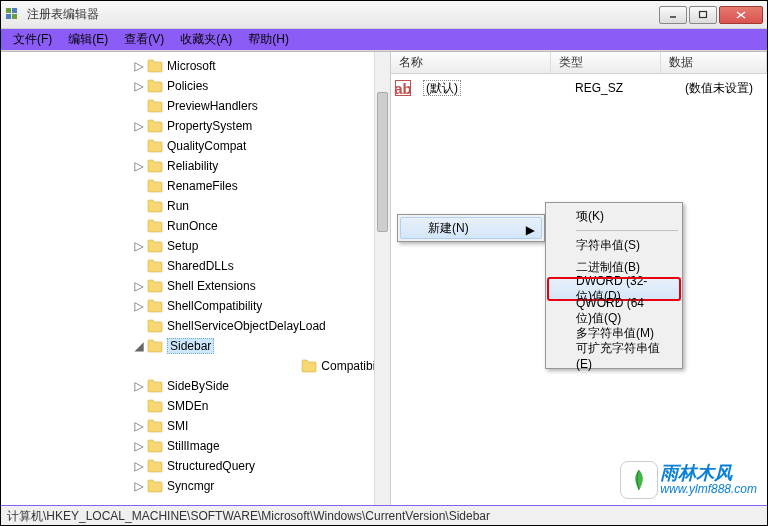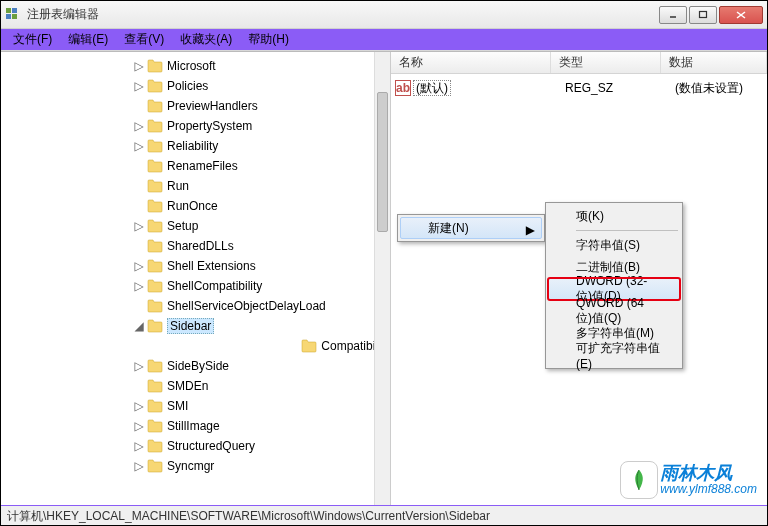--- a/index.html
+++ b/index.html
@@ -29,21 +29,21 @@
 .indent-1 { padding-left: 146px; justify-content: flex-end; }
 
 .list-pane { flex: 1; background: #fff; position: relative; }
 .list-header { display: flex; height: 22px; background: linear-gradient(to bottom, #fdfdfd, #ececec); border-bottom: 1px solid #d4d4d4; }
 .list-header .col { padding: 2px 8px; border-right: 1px solid #ddd; color: #333; cursor: default; }
 .col-name { width: 160px; }
 .col-type { width: 110px; }
 .col-data { flex: 1; }
 .list-body { padding: 4px 0; }
 .list-row { display: flex; align-items: center; height: 20px; padding-left: 4px; }
-.list-row .val-icon { width: 16px; height: 16px; margin-right: 2px; border: 1px solid #c0504d; background: #fff; display: flex; align-items: center; justify-content: center; font-size: 12px; color: #c0504d; font-weight: bold; }
+.list-row .val-icon { width: 16px; height: 16px; margin-right: 12px; border: 1px solid #c0504d; background: #fff; display: flex; align-items: center; justify-content: center; font-size: 15px; color: #c0504d; font-weight: bold; }
 .list-row .cell-name { width: 152px; }
 .list-row .cell-name .dotted { border: 1px dotted #888; padding: 0 2px; }
 .list-row .cell-type { width: 110px; }
 .list-row .cell-data { flex: 1; }
 
 .context-menu { position: absolute; background: #f0f0f0; border: 1px solid #979797; box-shadow: 2px 2px 4px rgba(0,0,0,0.3); padding: 2px; }
 .context-menu.parent { left: 6px; top: 162px; width: 148px; }
 .context-menu .cm-item { height: 22px; display: flex; align-items: center; padding: 0 20px 0 28px; cursor: default; position: relative; }
 .context-menu .cm-item.hover { background: linear-gradient(to bottom, #e8f0fa, #d4e6f8); border: 1px solid #aecff7; border-radius: 2px; padding: 0 19px 0 27px; }
 .context-menu .cm-item .arrow { position: absolute; right: 6px; top: 5px; }
@@ -132,20 +132,27 @@
           <span class="label">PreviewHandlers</span>
         </div>
         <div class="tree-row indent-0">
           <span class="expander">▷</span>
           <svg class="folder-icon" viewBox="0 0 16 14">
             <path class="folder-svg" d="M1 3 L1 12 Q1 13 2 13 L14 13 Q15 13 15 12 L15 4 Q15 3 14 3 L7 3 L6 1 L2 1 Q1 1 1 2 Z"></path>
           </svg>
           <span class="label">PropertySystem</span>
         </div>
         <div class="tree-row indent-0">
+          <span class="expander hidden">▷</span>
+          <svg class="folder-icon" viewBox="0 0 16 14">
+            <path class="folder-svg" d="M1 3 L1 12 Q1 13 2 13 L14 13 Q15 13 15 12 L15 4 Q15 3 14 3 L7 3 L6 1 L2 1 Q1 1 1 2 Z"></path>
+          </svg>
+          <span class="label">QualityCompat</span>
+        </div>
+        <div class="tree-row indent-0">
           <span class="expander">▷</span>
           <svg class="folder-icon" viewBox="0 0 16 14">
             <path class="folder-svg" d="M1 3 L1 12 Q1 13 2 13 L14 13 Q15 13 15 12 L15 4 Q15 3 14 3 L7 3 L6 1 L2 1 Q1 1 1 2 Z"></path>
           </svg>
           <span class="label">Reliability</span>
         </div>
         <div class="tree-row indent-0">
           <span class="expander hidden">▷</span>
           <svg class="folder-icon" viewBox="0 0 16 14">
             <path class="folder-svg" d="M1 3 L1 12 Q1 13 2 13 L14 13 Q15 13 15 12 L15 4 Q15 3 14 3 L7 3 L6 1 L2 1 Q1 1 1 2 Z"></path>

